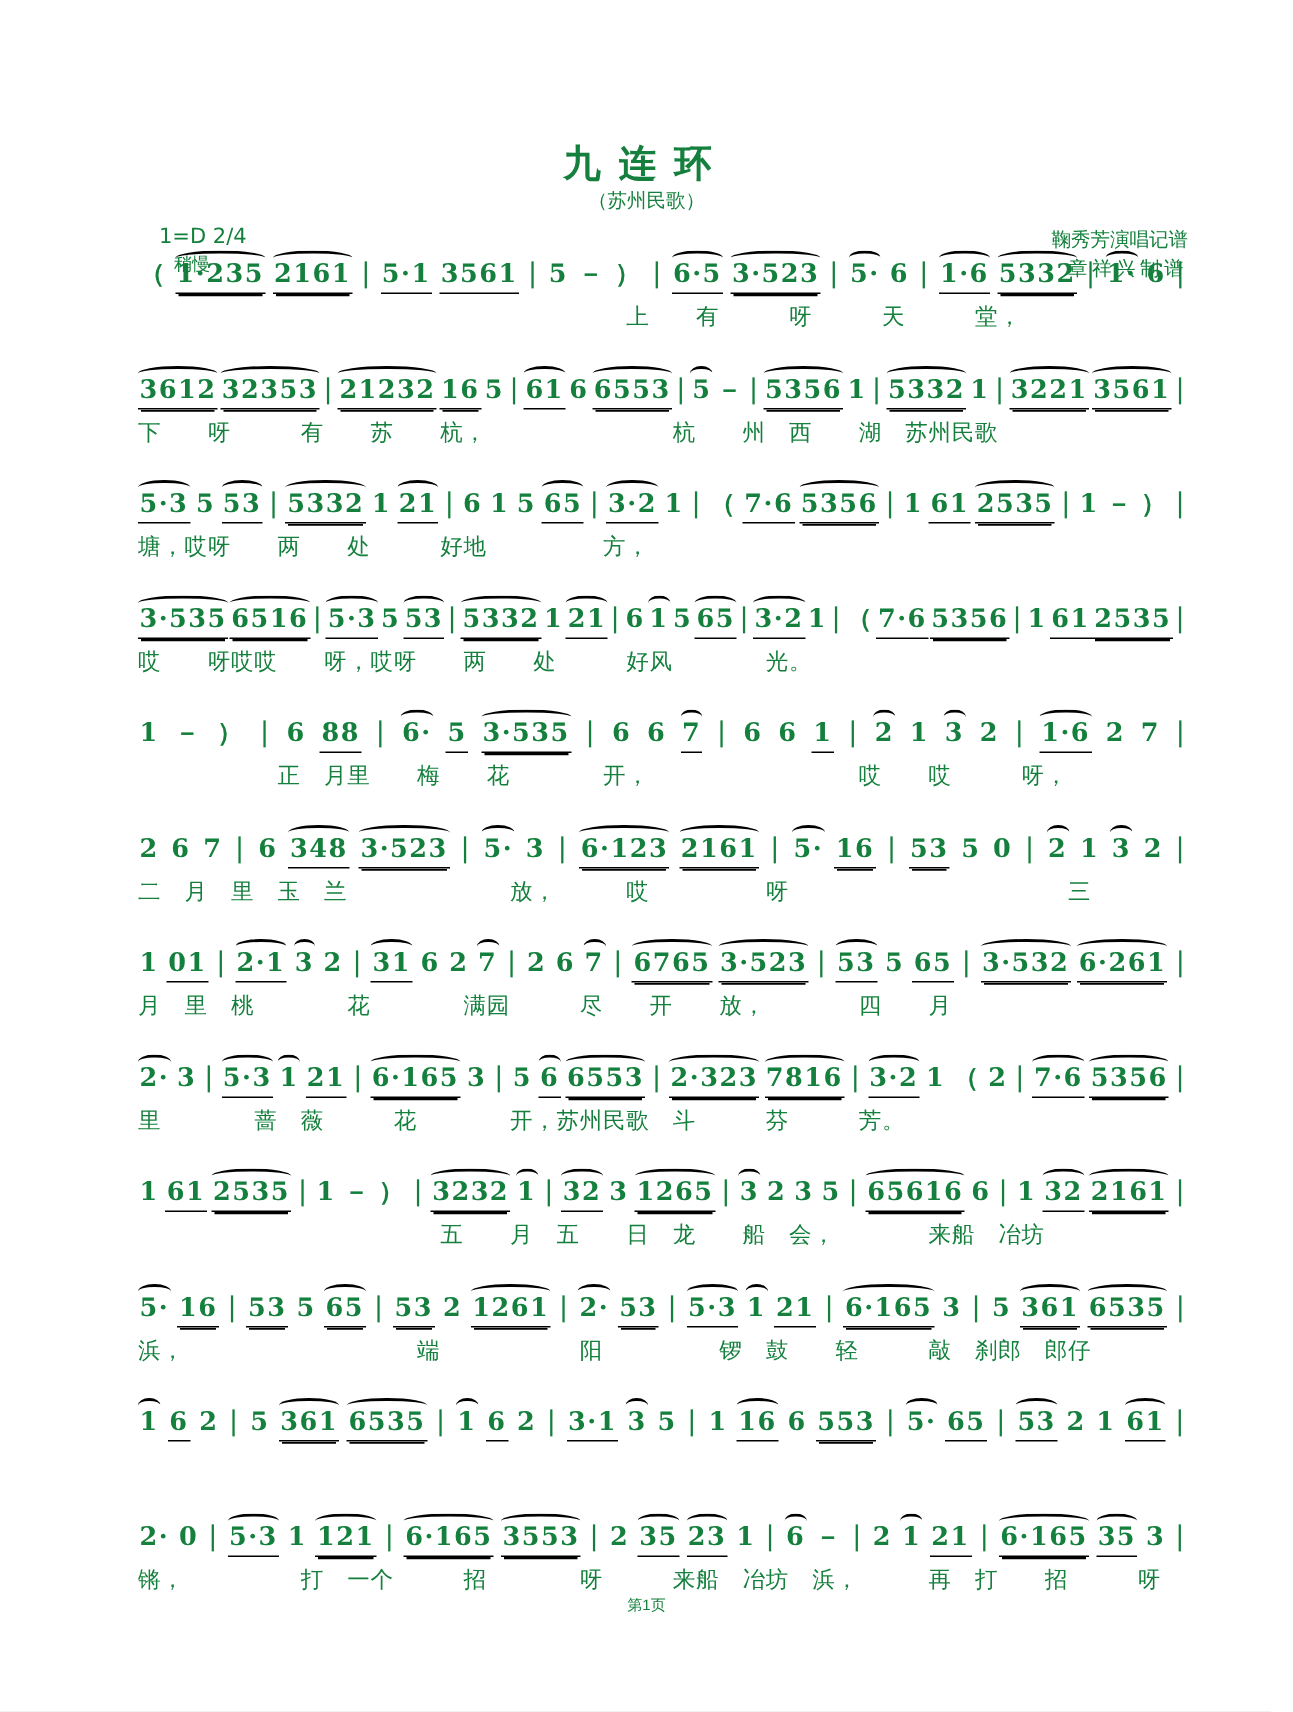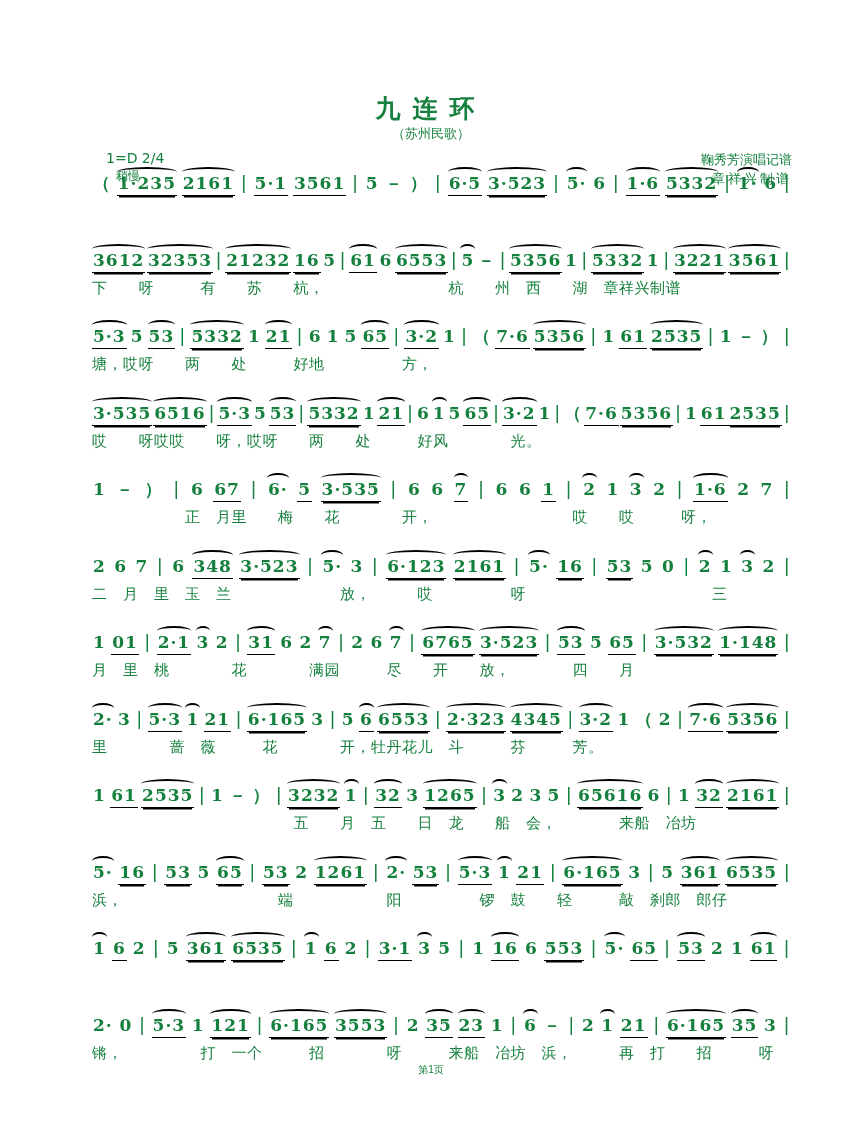--- a/index.html
+++ b/index.html
@@ -129,20 +129,21 @@
           <span class="note s">5·</span>
           <span class="note">6</span>
           <span class="note bar">|</span>
           <span class="note u1 s">1·6</span>
           <span class="note u2 s">5332</span>
           <span class="note bar">|</span>
           <span class="note s">1·</span>
           <span class="note">6</span>
           <span class="note bar">|</span>
         </div>
+        <div class="lyrics-row">　　　　　　　　　　　　　　　　　　　　　上　　有　　　呀　　　天　　　堂，</div>
       </div>
       <div class="music-line">
         <div class="notes-row">
           <span class="note u2 s">3612</span>
           <span class="note u2 s">32353</span>
           <span class="note bar">|</span>
           <span class="note u2 s">21232</span>
           <span class="note u2">16</span>
           <span class="note">5</span>
           <span class="note bar">|</span>
@@ -156,21 +157,21 @@
           <span class="note u2 s">5356</span>
           <span class="note">1</span>
           <span class="note bar">|</span>
           <span class="note u2 s">5332</span>
           <span class="note">1</span>
           <span class="note bar">|</span>
           <span class="note u2 s">3221</span>
           <span class="note u2 s">3561</span>
           <span class="note bar">|</span>
         </div>
-        <div class="lyrics-row">下　　呀　　　有　　苏　　杭，　　　　　　　　杭　　州　西　　湖　章祥兴制谱</div>
+        <div class="lyrics-row">下　　呀　　　有　　苏　　杭，　　　　　　　　杭　　州　西　　湖　苏州民歌</div>
       </div>
       <div class="music-line">
         <div class="notes-row">
           <span class="note u1 s">5·3</span>
           <span class="note">5</span>
           <span class="note u1 s">53</span>
           <span class="note bar">|</span>
           <span class="note u2 s">5332</span>
           <span class="note">1</span>
           <span class="note u1 s">21</span>
@@ -230,21 +231,21 @@
         </div>
         <div class="lyrics-row">哎　　呀哎哎　　呀，哎呀　　两　　处　　　好风　　　　光。</div>
       </div>
       <div class="music-line">
         <div class="notes-row">
           <span class="note">1</span>
           <span class="note">－</span>
           <span class="note">）</span>
           <span class="note bar">|</span>
           <span class="note">6</span>
-          <span class="note u1">67</span>
+          <span class="note u1">88</span>
           <span class="note bar">|</span>
           <span class="note s">6·</span>
           <span class="note u1">5</span>
           <span class="note u2 s">3·535</span>
           <span class="note bar">|</span>
           <span class="note">6</span>
           <span class="note">6</span>
           <span class="note u1 s">7</span>
           <span class="note bar">|</span>
           <span class="note">6</span>
@@ -313,21 +314,21 @@
           <span class="note s">7</span>
           <span class="note bar">|</span>
           <span class="note u2 s">6765</span>
           <span class="note u2 s">3·523</span>
           <span class="note bar">|</span>
           <span class="note u1 s">53</span>
           <span class="note">5</span>
           <span class="note u1">65</span>
           <span class="note bar">|</span>
           <span class="note u2 s">3·532</span>
-          <span class="note u2 s">1·148</span>
+          <span class="note u2 s">6·261</span>
           <span class="note bar">|</span>
         </div>
         <div class="lyrics-row">月　里　桃　　　　花　　　　满园　　　尽　　开　　放，　　　　四　　月</div>
       </div>
       <div class="music-line">
         <div class="notes-row">
           <span class="note s">2·</span>
           <span class="note">3</span>
           <span class="note bar">|</span>
           <span class="note u1 s">5·3</span>
@@ -335,32 +336,32 @@
           <span class="note u1">21</span>
           <span class="note bar">|</span>
           <span class="note u2 s">6·165</span>
           <span class="note">3</span>
           <span class="note bar">|</span>
           <span class="note">5</span>
           <span class="note u1 s">6</span>
           <span class="note u2 s">6553</span>
           <span class="note bar">|</span>
           <span class="note u2 s">2·323</span>
-          <span class="note u2 s">4345</span>
+          <span class="note u2 s">7816</span>
           <span class="note bar">|</span>
           <span class="note u1 s">3·2</span>
           <span class="note">1</span>
           <span class="note">（</span>
           <span class="note">2</span>
           <span class="note bar">|</span>
           <span class="note u1 s">7·6</span>
           <span class="note u2 s">5356</span>
           <span class="note bar">|</span>
         </div>
-        <div class="lyrics-row">里　　　　蔷　薇　　　花　　　　开，牡丹花儿　斗　　　芬　　　芳。</div>
+        <div class="lyrics-row">里　　　　蔷　薇　　　花　　　　开，苏州民歌　斗　　　芬　　　芳。</div>
       </div>
       <div class="music-line">
         <div class="notes-row">
           <span class="note">1</span>
           <span class="note u1">61</span>
           <span class="note u2 s">2535</span>
           <span class="note bar">|</span>
           <span class="note">1</span>
           <span class="note">－</span>
           <span class="note">）</span>

